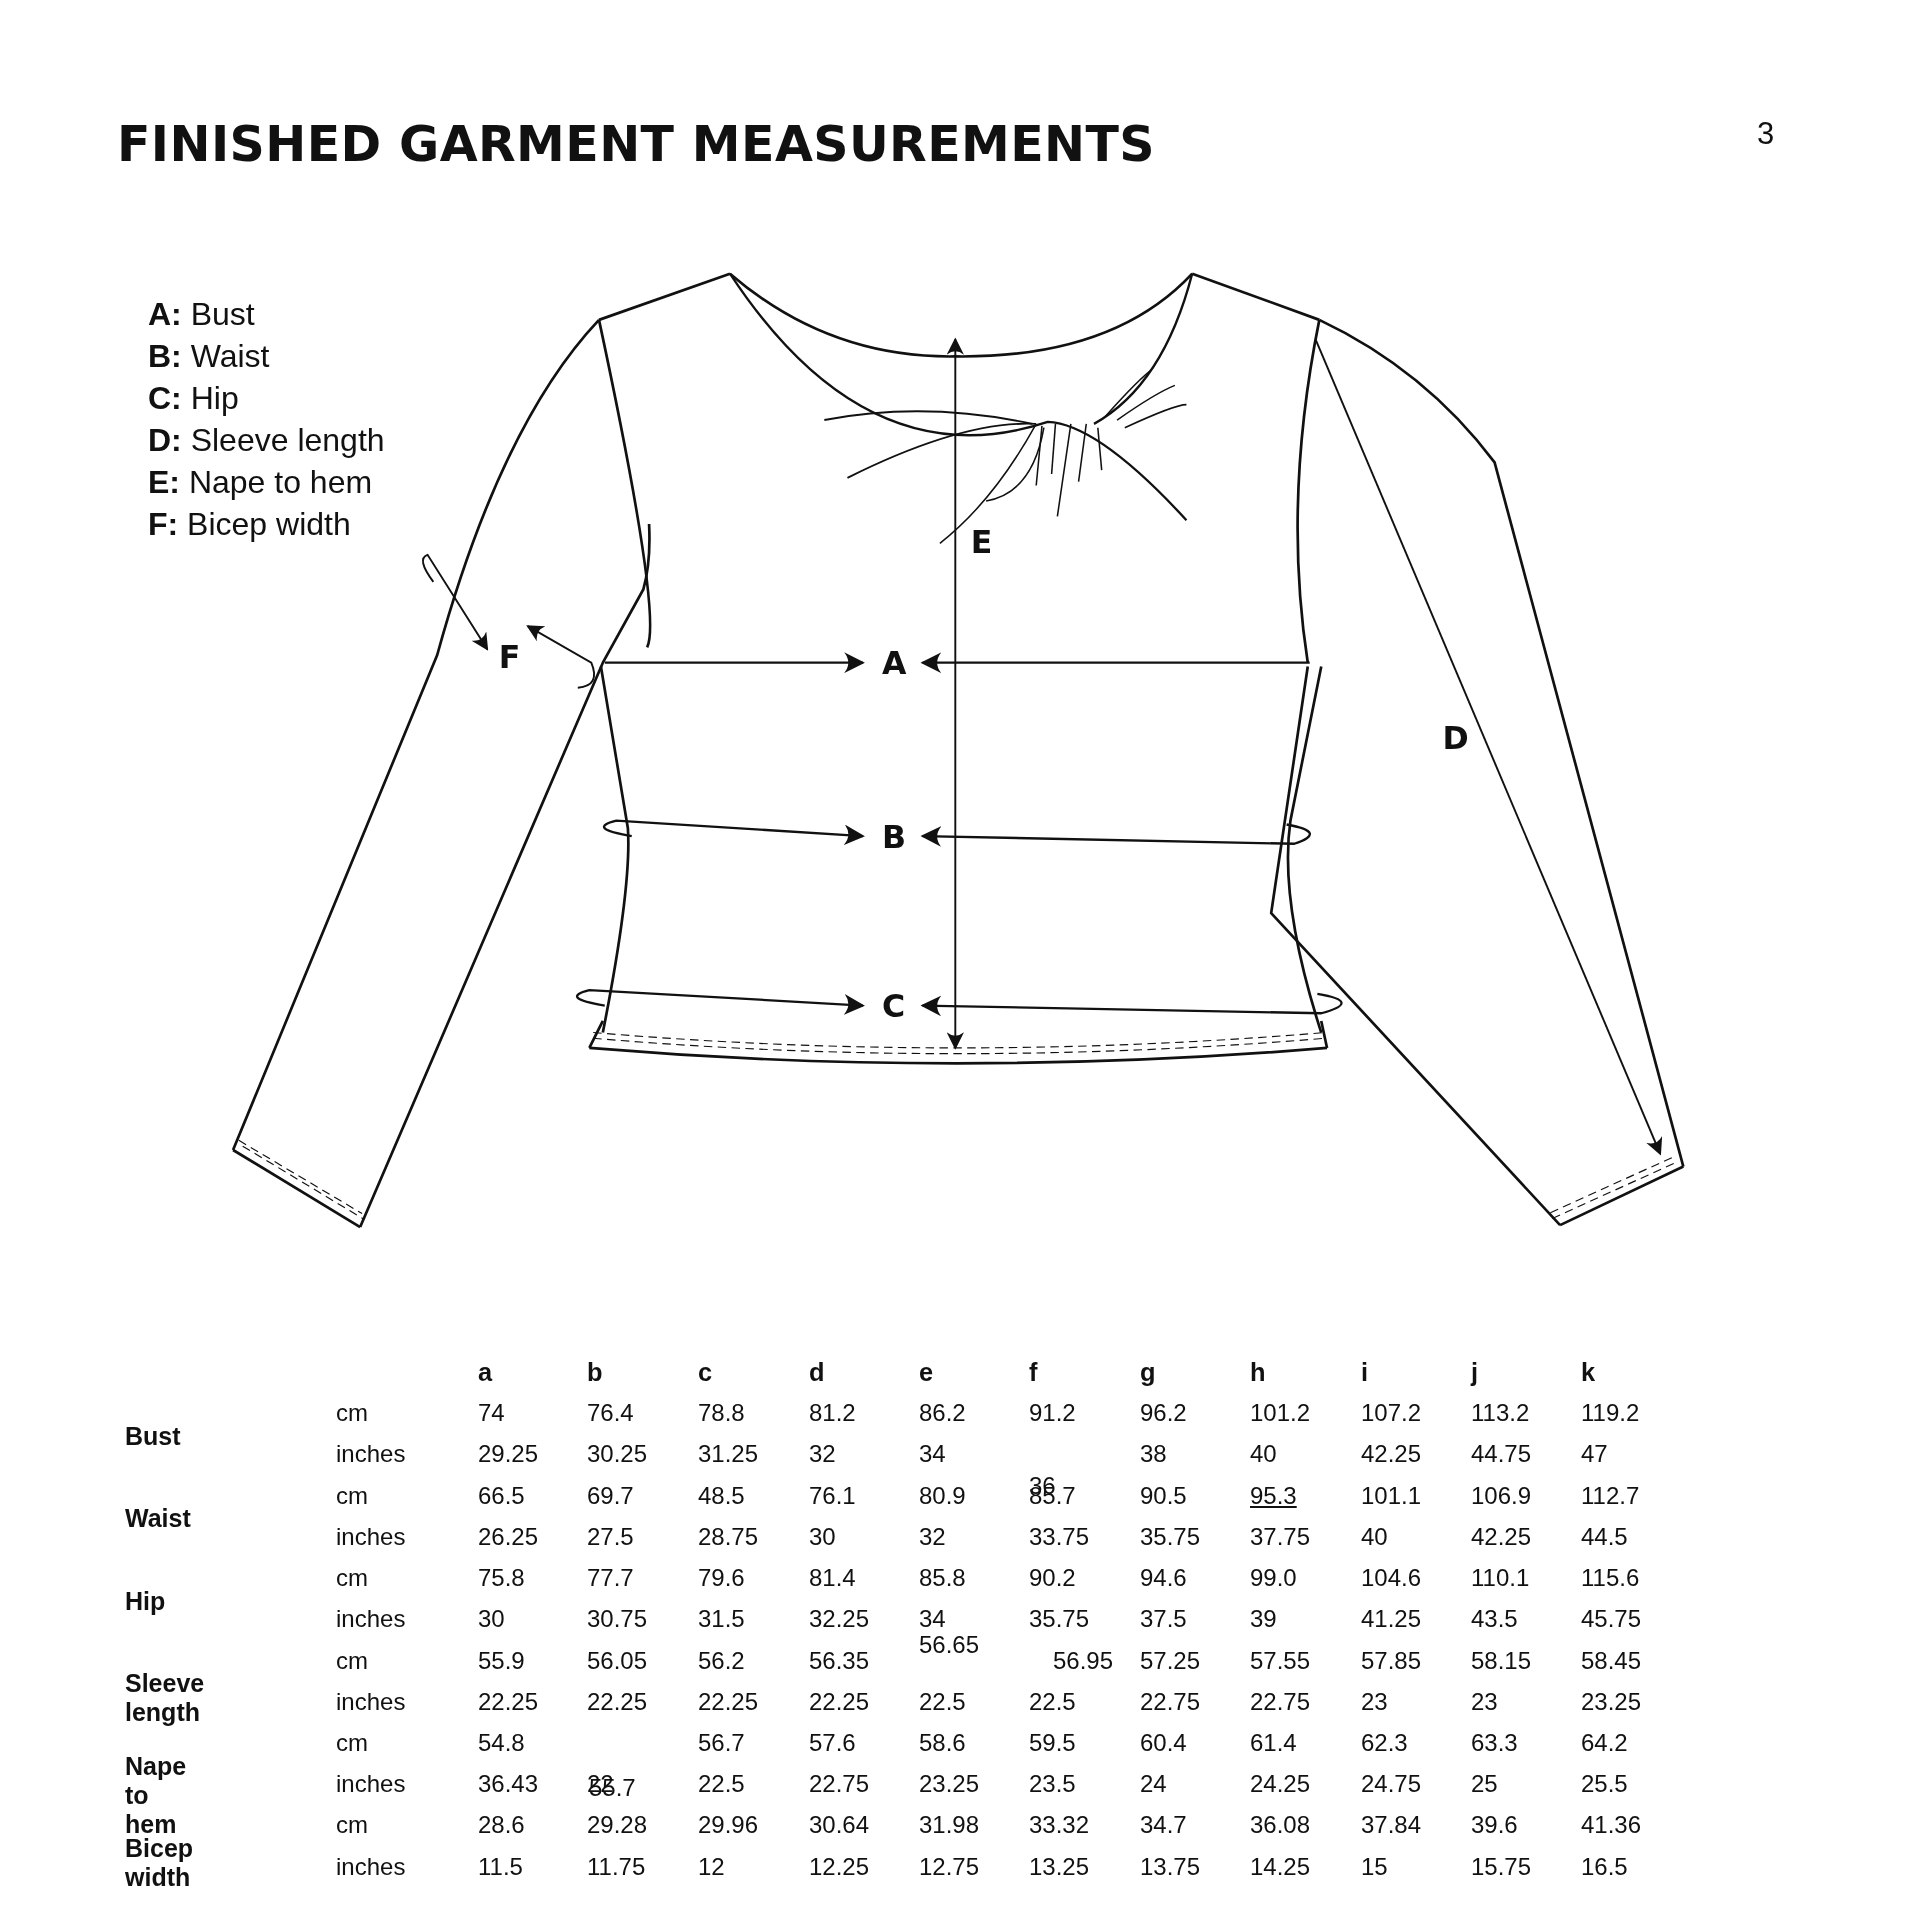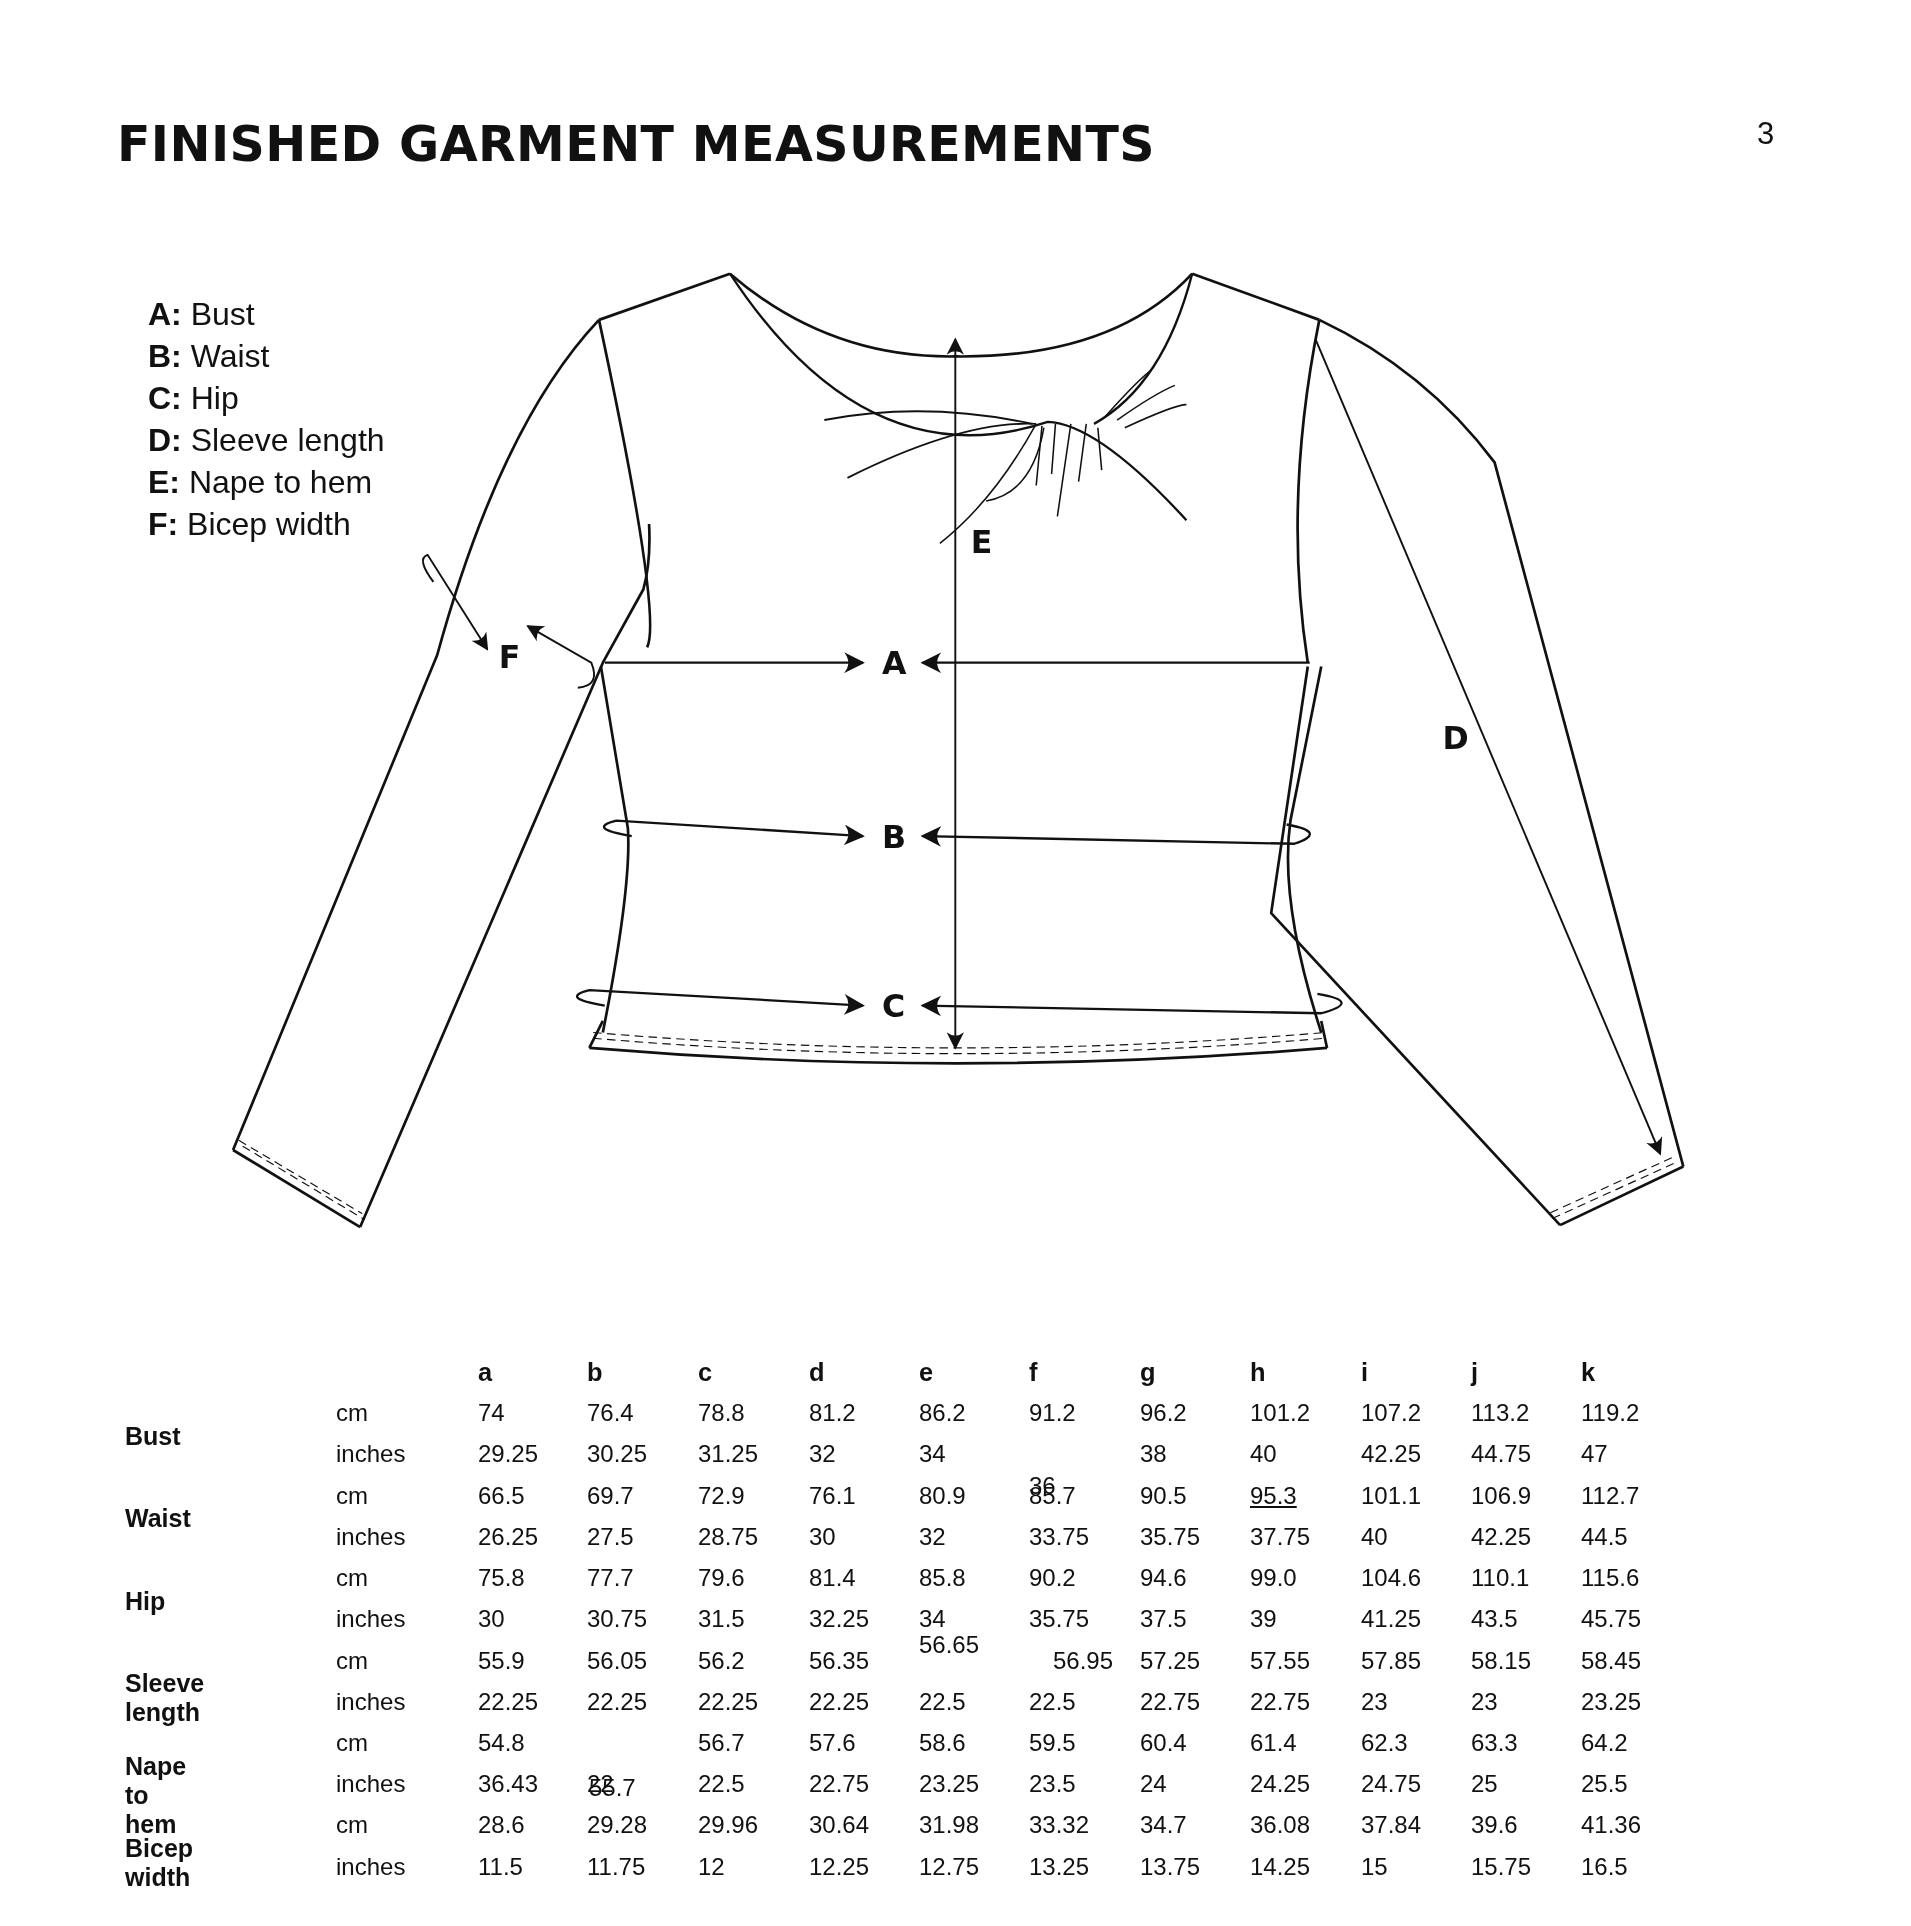--- a/index.html
+++ b/index.html
@@ -154,21 +154,21 @@
       <div class="cell" style="left: 1029px; top: 82px; margin-top: 32px;">36</div>
       <div class="cell" style="left: 1140px; top: 82px;">38</div>
       <div class="cell" style="left: 1250px; top: 82px;">40</div>
       <div class="cell" style="left: 1361px; top: 82px;">42.25</div>
       <div class="cell" style="left: 1471px; top: 82px;">44.75</div>
       <div class="cell" style="left: 1581px; top: 82px;">47</div>
       <div class="mlabel" style="top: 146px;">Waist</div>
       <div class="unit" style="top: 124px;">cm</div>
       <div class="cell" style="left: 478px; top: 124px;">66.5</div>
       <div class="cell" style="left: 587px; top: 124px;">69.7</div>
-      <div class="cell" style="left: 698px; top: 124px;">72.9</div>
+      <div class="cell" style="left: 698px; top: 124px;">48.5</div>
       <div class="cell" style="left: 809px; top: 124px;">76.1</div>
       <div class="cell" style="left: 919px; top: 124px;">80.9</div>
       <div class="cell" style="left: 1029px; top: 124px;">85.7</div>
       <div class="cell" style="left: 1140px; top: 124px;">90.5</div>
       <div class="cell" style="left: 1250px; top: 124px; text-decoration: underline;">95.3</div>
       <div class="cell" style="left: 1361px; top: 124px;">101.1</div>
       <div class="cell" style="left: 1471px; top: 124px;">106.9</div>
       <div class="cell" style="left: 1581px; top: 124px;">112.7</div>
       <div class="unit" style="top: 165px;">inches</div>
       <div class="cell" style="left: 478px; top: 165px;">26.25</div>

